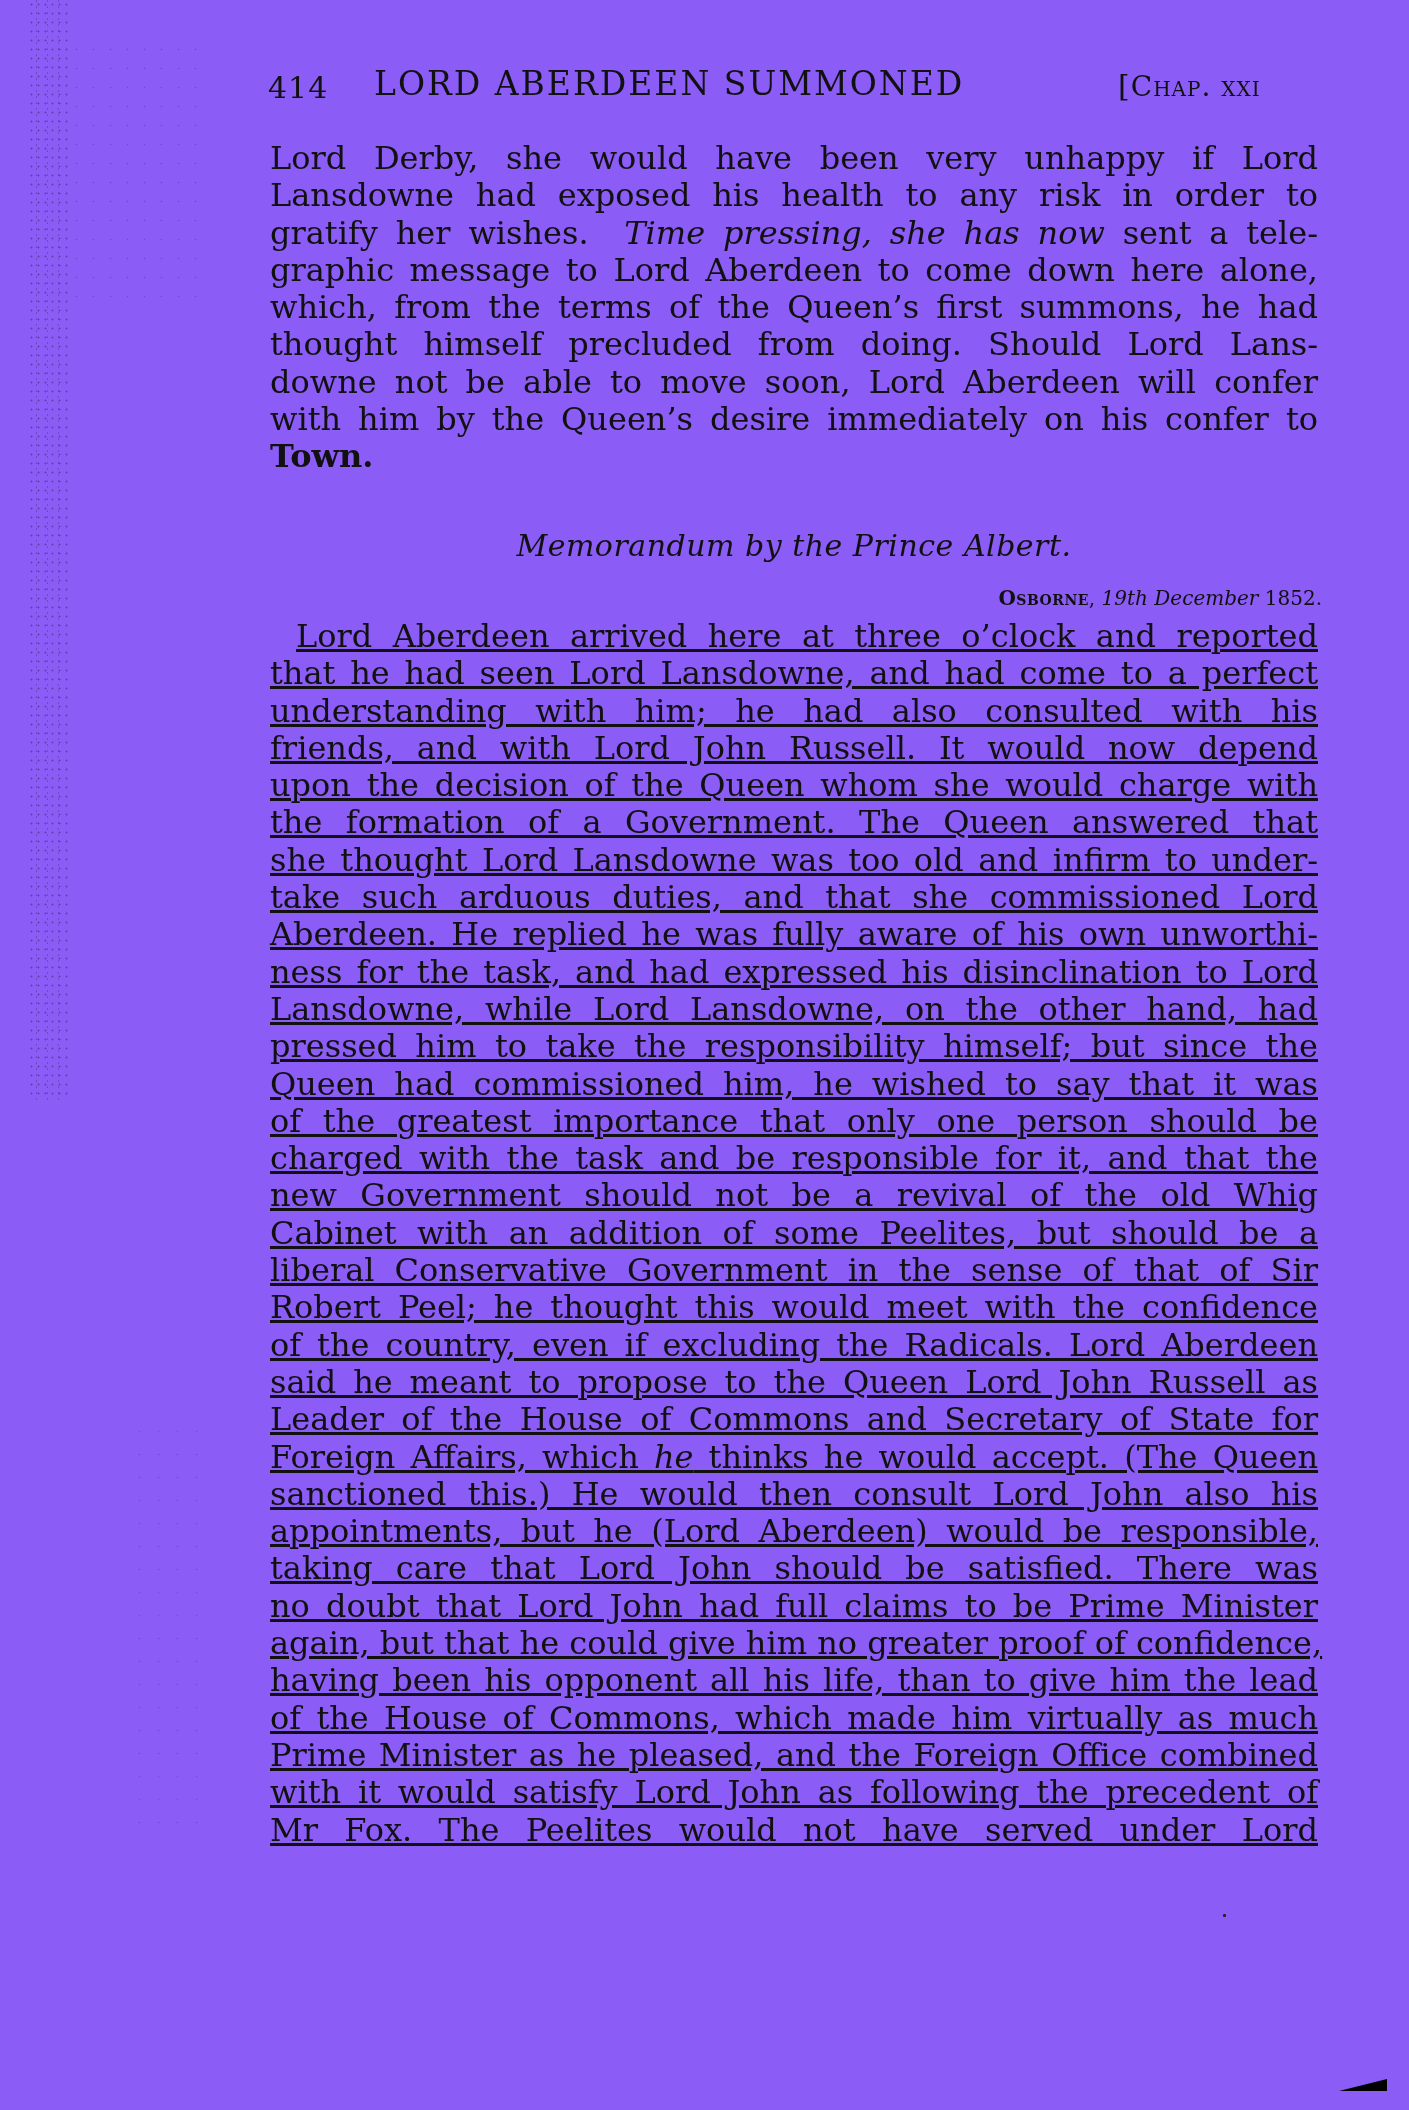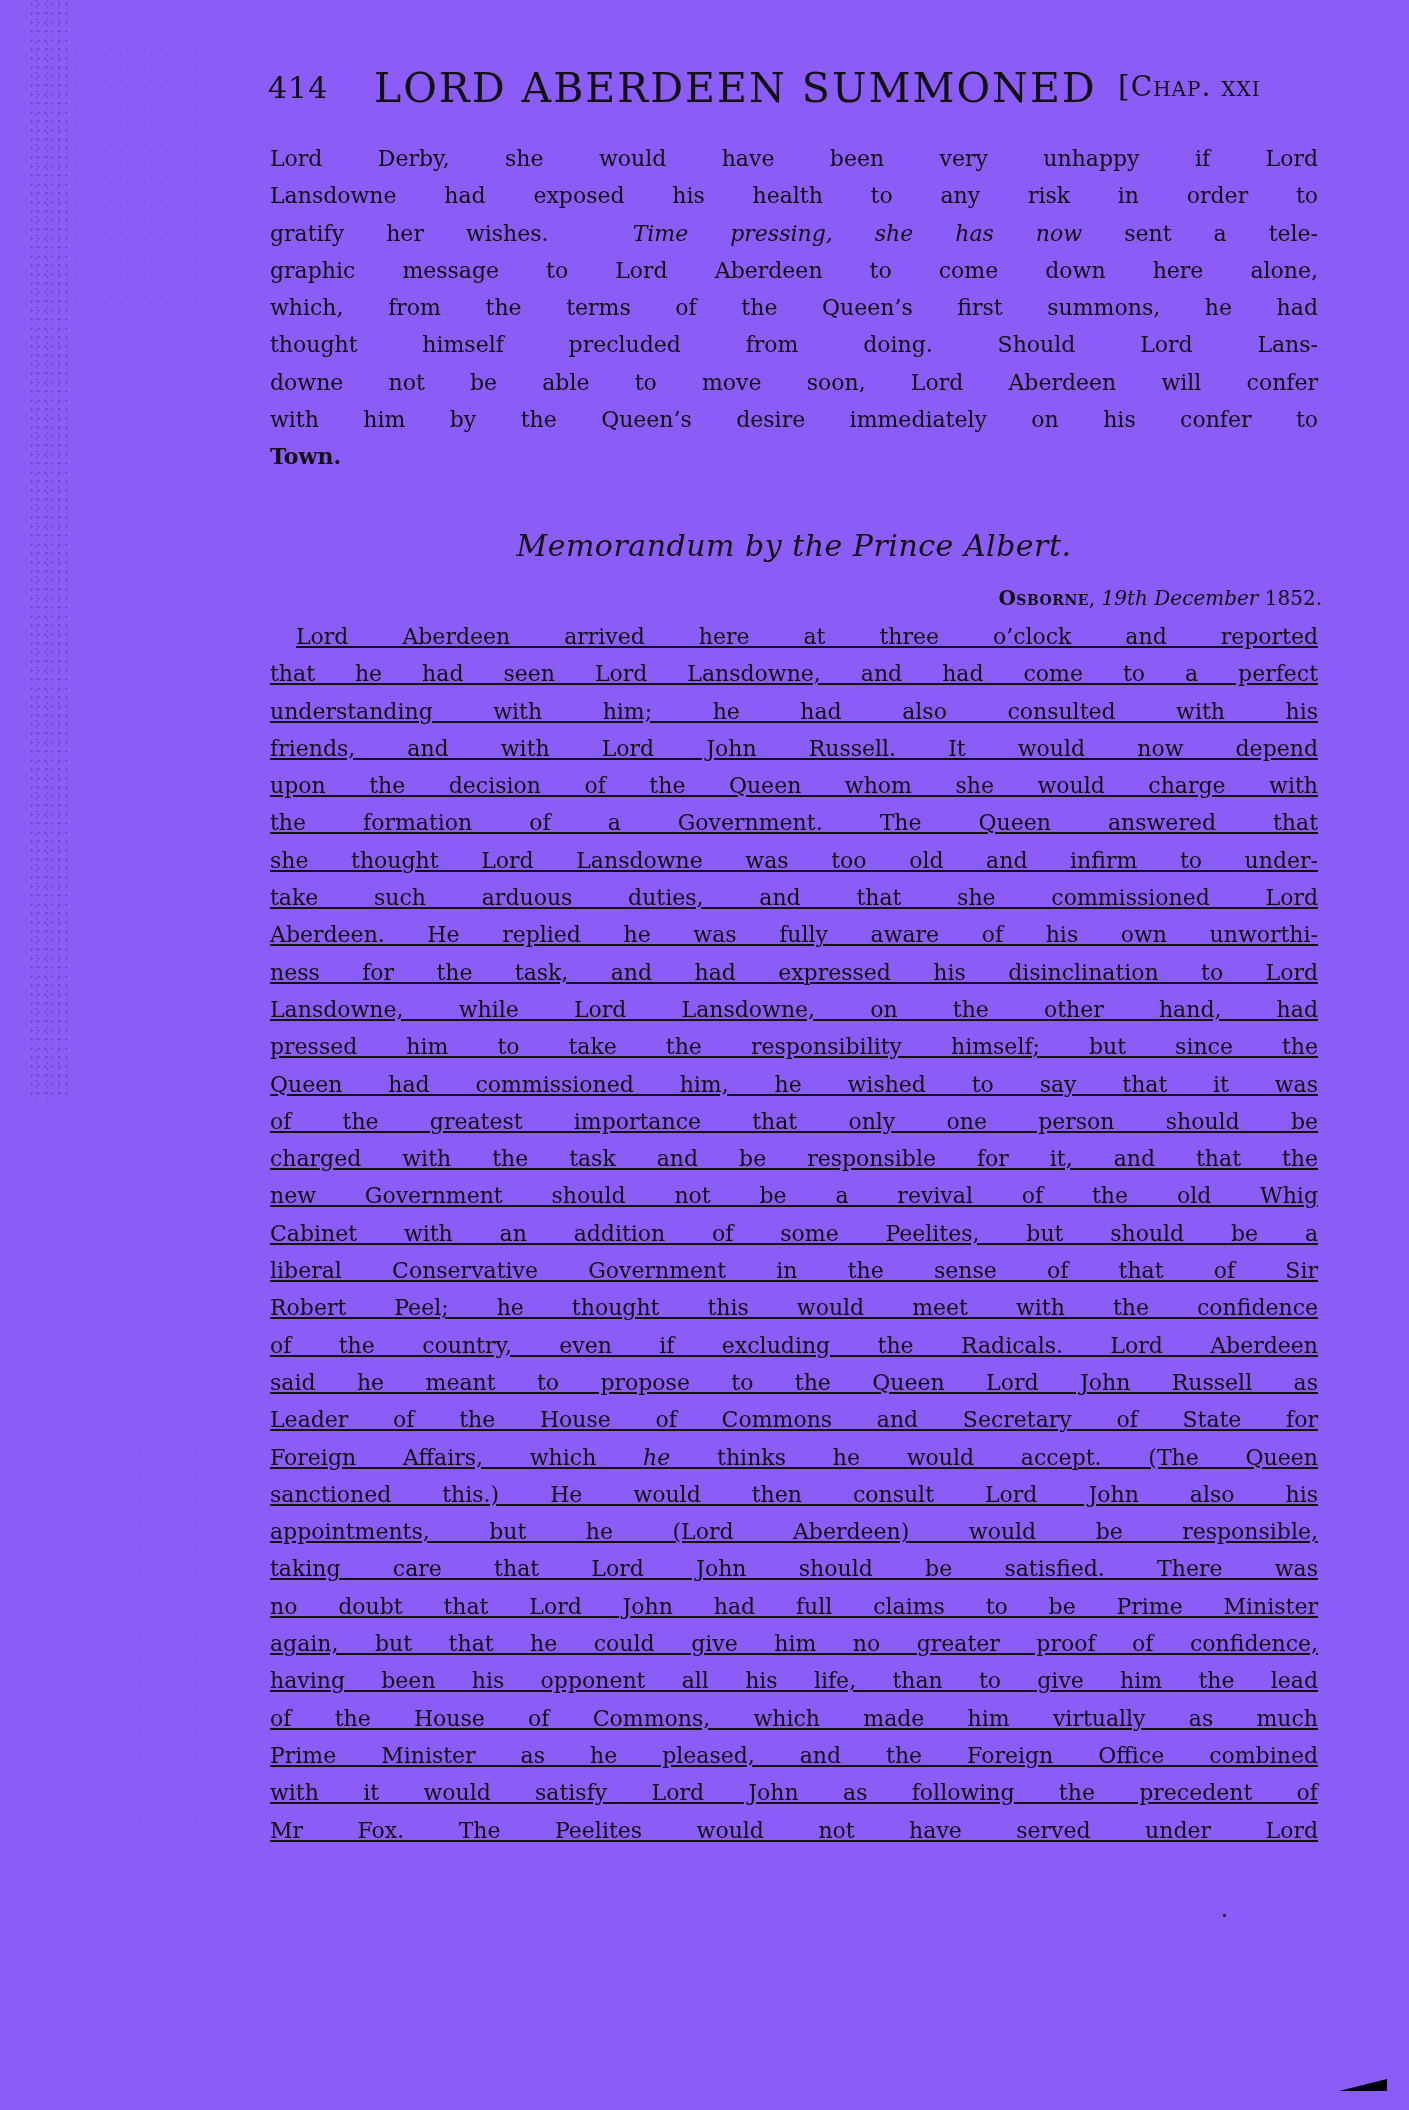--- a/index.html
+++ b/index.html
@@ -69,41 +69,41 @@
     .folio {
       position: absolute;
       left: 0;
       top: 6px;
       font-size: 30px;
     }
     .head-title {
       position: absolute;
       left: 106px;
       top: 0;
-      font-size: 41px;
+      font-size: 33px;
       letter-spacing: 2px;
       white-space: nowrap;
     }
     .head-chapter {
       position: absolute;
       left: 850px;
       top: 4px;
       font-size: 30px;
       white-space: nowrap;
     }
     .head-chapter .sc {
       font-variant: small-caps;
       font-size: 28px;
       letter-spacing: 1px;
     }
     .text-block {
       position: absolute;
       left: 270px;
       width: 1048px;
-      font-size: 22px;
+      font-size: 32px;
       line-height: 37.3px;
     }
     .line {
       display: block;
       height: 37.3px;
       white-space: nowrap;
       text-align: justify;
       text-align-last: justify;
       overflow: visible;
     }

